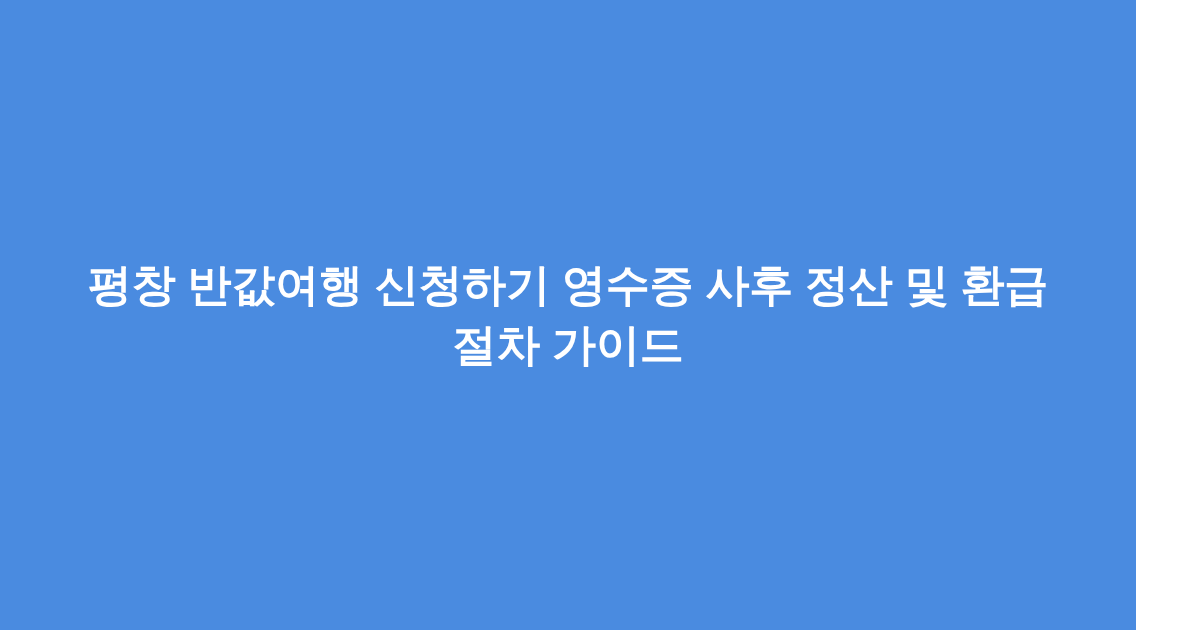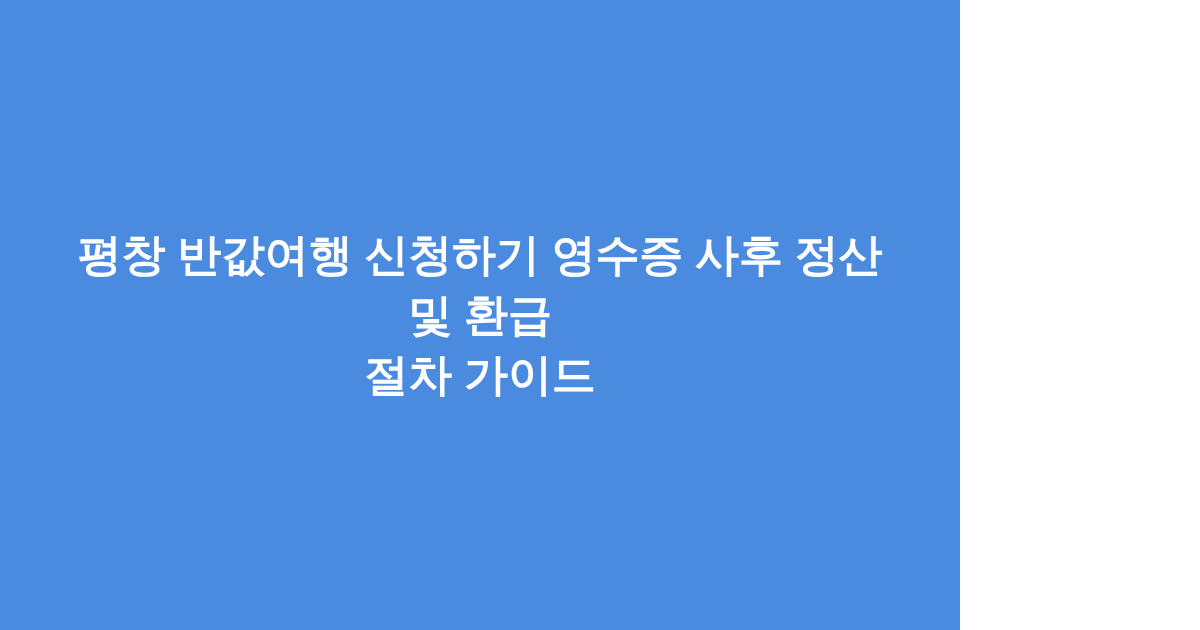--- a/index.html
+++ b/index.html
@@ -12,21 +12,21 @@
     width: 1200px;
     height: 630px;
     overflow: hidden;
     font-family: "Liberation Sans", "DejaVu Sans", sans-serif;
   }
 
   
   .og-card {
     position: relative;
     box-sizing: border-box;
-    width: 960px;
+    width: 1136px;
     height: 630px;
     display: flex;
     align-items: center;
     justify-content: center;
     background-color: #4a8be0;
   }
 
   
   .headline-block {
     box-sizing: border-box;

